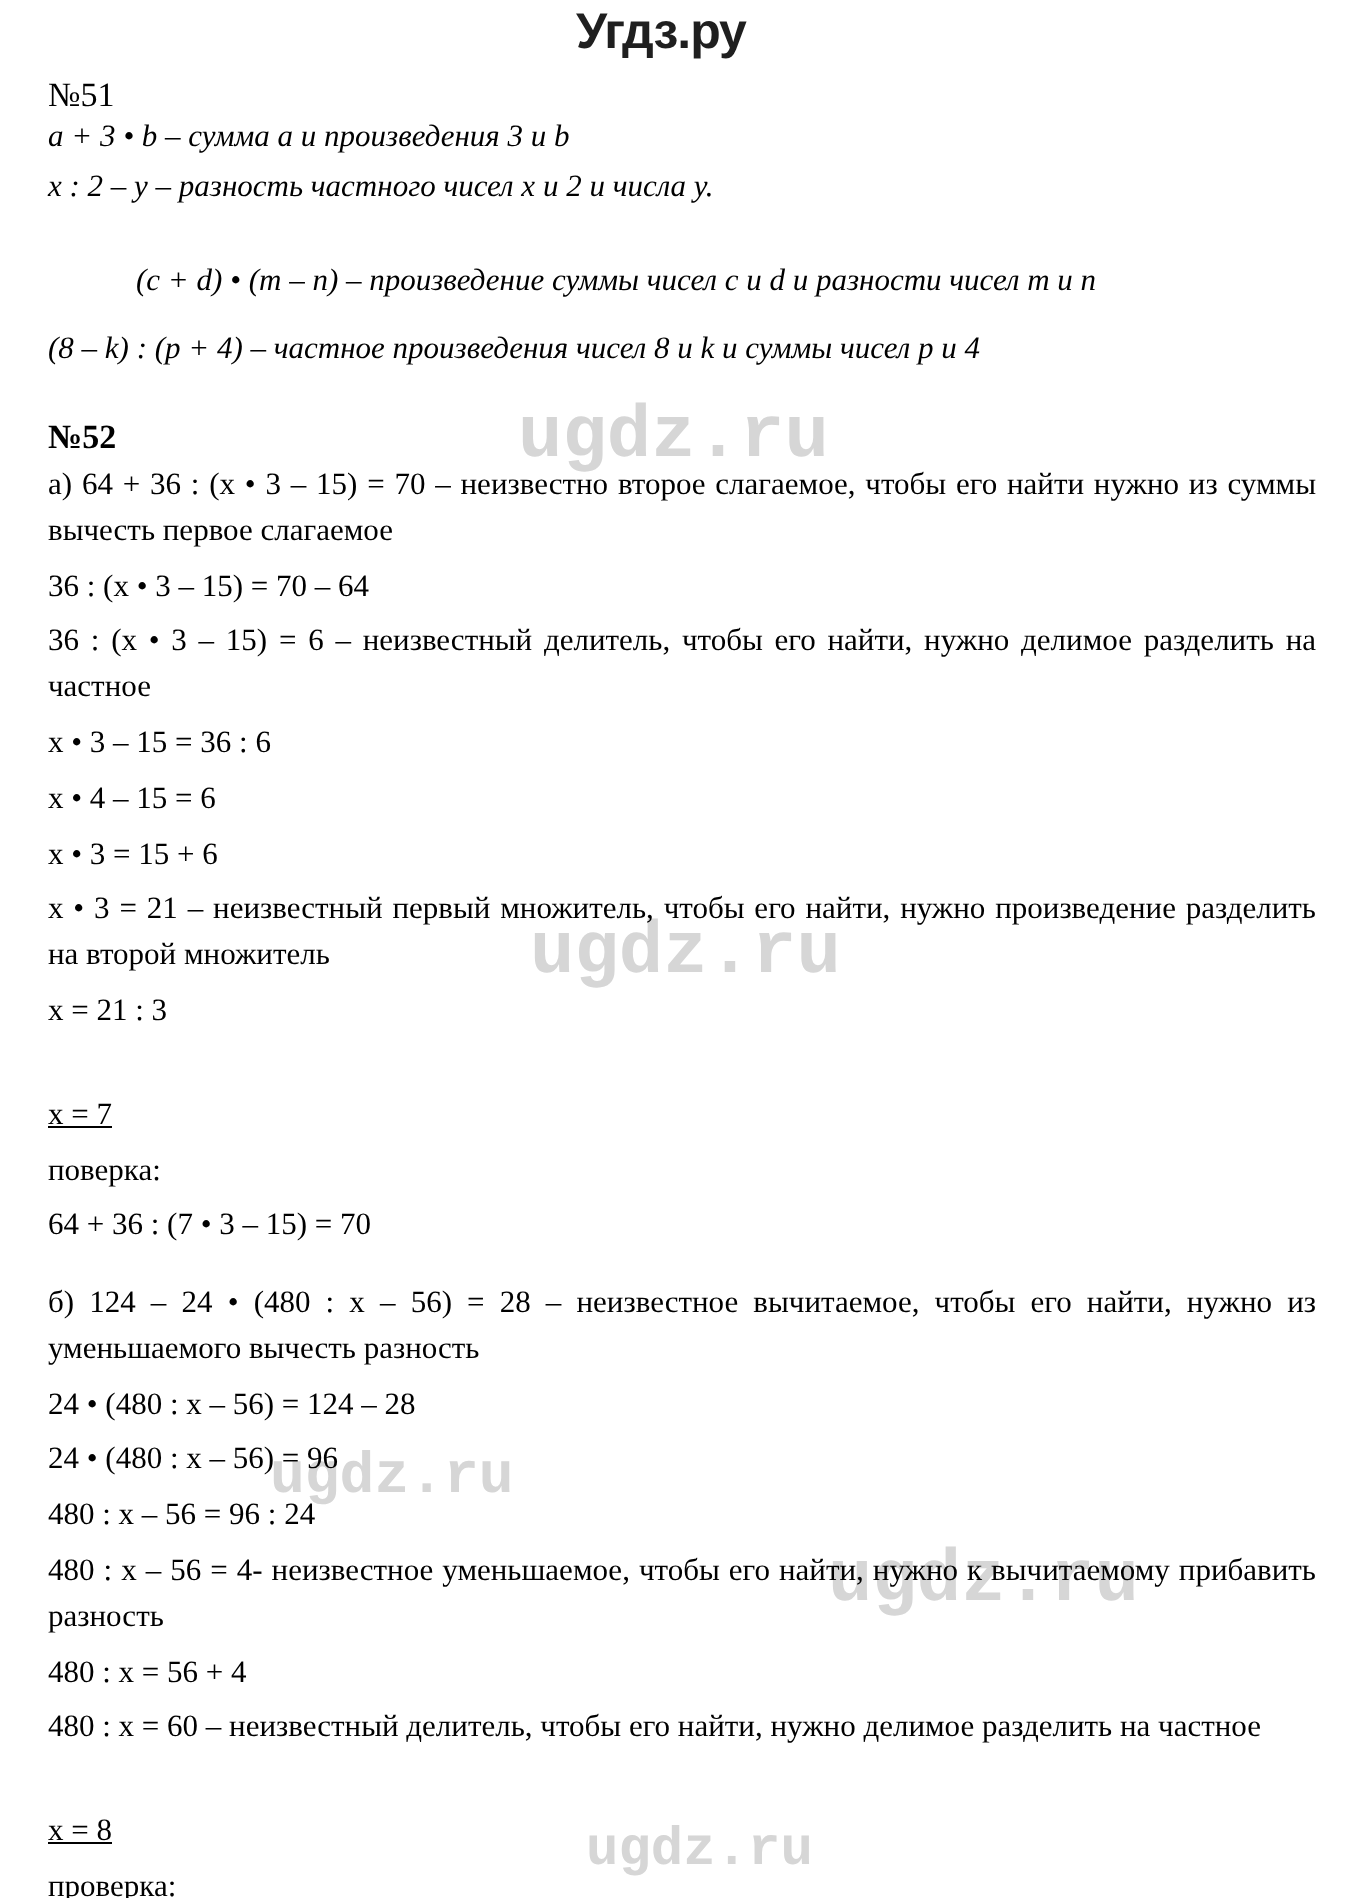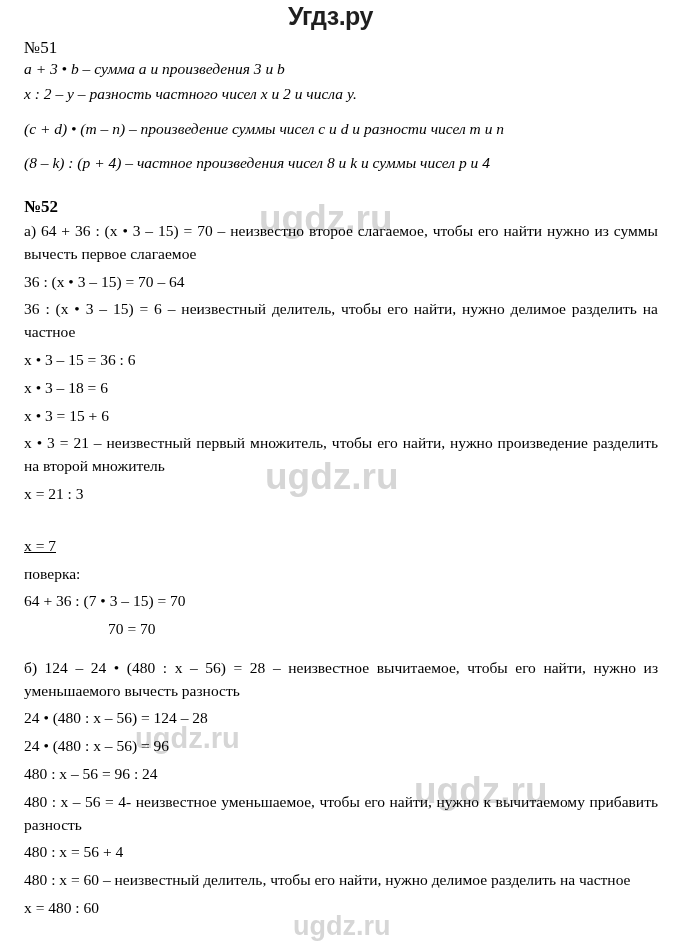--- a/index.html
+++ b/index.html
@@ -60,21 +60,21 @@
   }
   .task52head {
     font-family: Liberation Serif, serif;
     font-size: 17px;
     font-weight: bold;
     margin: 18px 0 3px 0;
   }
   
   .wm {
     position: absolute;
-    font-family: Liberation Sans, sans-serif;
+    font-family: Liberation Mono, monospace;
     font-weight: bold;
     color: #d6d6d6;
     white-space: nowrap;
     pointer-events: none;
     z-index: 5;
   }
   .wm1 { top: 198px; left: 259px; font-size: 37px; }
   .wm2 { top: 456px; left: 265px; font-size: 37px; }
   .wm3 { top: 722px; left: 135px; font-size: 29px; }
   .wm4 { top: 770px; left: 414px; font-size: 37px; }
@@ -92,48 +92,46 @@
   <div class="wm wm2">ugdz.ru</div>
   <div class="wm wm3">ugdz.ru</div>
   <div class="wm wm4">ugdz.ru</div>
   <div class="wm wm5">ugdz.ru</div>
 
   <div class="content text-layer">
 
     <div class="task-head">№51</div>
 
     <div class="line i" style="margin-bottom:2px;">a + 3 • b – сумма a и произведения 3 и b</div>
-    <div class="line i" style="margin-bottom:12px;">x : 2 – y – разность частного чисел x и 2 и числа y.</div>
-    <div class="line i" style="margin-bottom:12px;">(c + d) • (m – n) – произведение суммы чисел c и d и разности чисел m и n</div>
+    <div class="line i" style="margin-bottom:24px;">x : 2 – y – разность частного чисел x и 2 и числа y.</div>
+    <div class="line i" style="margin-bottom:12px;margin-left:44px;">(c + d) • (m – n) – произведение суммы чисел c и d и разности чисел m и n</div>
     <div class="line i" style="margin-bottom:22px;">(8 – k) : (p + 4) – частное произведения чисел 8 и k и суммы чисел p и 4</div>
 
     <div class="task52head">№52</div>
 
     <div class="line just">а) 64 + 36 : (x • 3 – 15) = 70 – неизвестно второе слагаемое, чтобы его найти нужно из суммы вычесть первое слагаемое</div>
     <div class="line">36 : (x • 3 – 15) = 70 – 64</div>
     <div class="line just">36 : (x • 3 – 15) = 6 – неизвестный делитель, чтобы его найти, нужно делимое разделить на частное</div>
     <div class="line">x • 3 – 15 = 36 : 6</div>
-    <div class="line">x • 3 – 18 = 6</div>
+    <div class="line">x • 4 – 15 = 6</div>
     <div class="line">x • 3 = 15 + 6</div>
     <div class="line just">x • 3 = 21 – неизвестный первый множитель, чтобы его найти, нужно произведение разделить на второй множитель</div>
     <div class="line">x = 21 : 3</div>
     <div class="line u" style="display:inline-block;">x = 7</div>
     <div class="line">поверка:</div>
     <div class="line">64 + 36 : (7 • 3 – 15) = 70</div>
-    <div class="line indent-check">70 = 70</div>
 
     <div class="blk-gap"></div>
 
     <div class="line just">б) 124 – 24 • (480 : x – 56) = 28 – неизвестное вычитаемое, чтобы его найти, нужно из уменьшаемого вычесть разность</div>
     <div class="line">24 • (480 : x – 56) = 124 – 28</div>
     <div class="line">24 • (480 : x – 56) = 96</div>
     <div class="line">480 : x – 56 = 96 : 24</div>
     <div class="line just">480 : x – 56 = 4- неизвестное уменьшаемое, чтобы его найти, нужно к вычитаемому прибавить разность</div>
     <div class="line">480 : x = 56 + 4</div>
     <div class="line just">480 : x = 60 – неизвестный делитель, чтобы его найти, нужно делимое разделить на частное</div>
-    <div class="line">x = 480 : 60</div>
     <div class="line u" style="display:inline-block;">x = 8</div>
     <div class="line">проверка:</div>
     
     
 
   </div>
 </div>
 
 </body></html>

